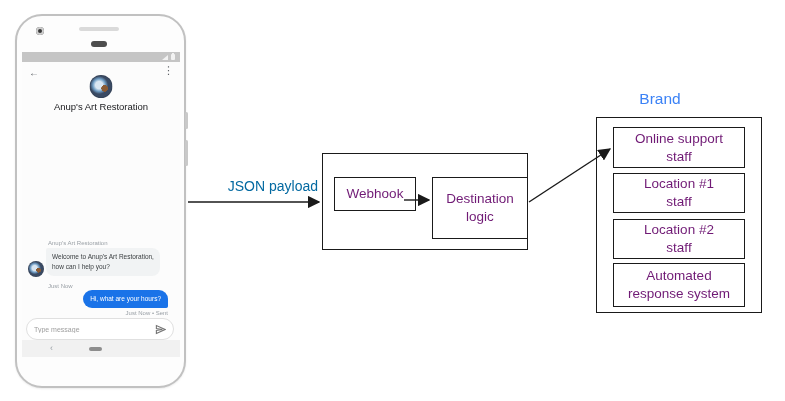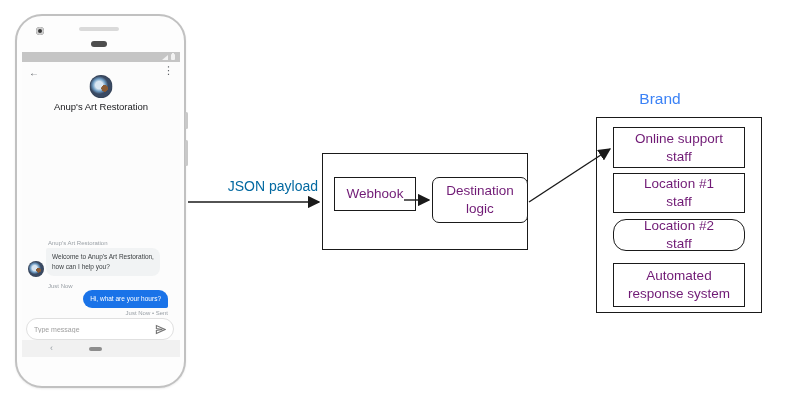--- a/index.html
+++ b/index.html
@@ -63,31 +63,31 @@
 
   
   .dbox { position:absolute; background:#fff; border:1.5px solid #1a1a1a; }
   .dlabel { display:flex; align-items:center; justify-content:center; text-align:center;
             font-size:13.5px; color:#701a75; line-height:1.3; }
   .dtitle { position:absolute; text-align:center; font-size:15.5px; line-height:1.32; color:#3b82f6; }
 
   .routing-title { left:322px; top:104px; width:206px; }
   .routing-outer { left:322px; top:153px; width:206px; height:97px; }
   .webhook-box { left:322px; top:177px; width:82px; height:34px;margin-left:12px; }
-  .destination-box { left:432px; top:177px; width:96px; height:46px;border-radius:7px; }
+  .destination-box { left:432px; top:177px; width:96px; height:62px; }
 
   .payload-label { position:absolute; left:188px; top:178px; width:130px; text-align:right;
                    font-size:14px; color:#0369a1; }
 
   .brand-title { left:597px; top:89px; width:126px; }
   .brand-outer { left:596px; top:117px; width:166px; height:196px; }
   .brand-item { left:613px; width:132px; }
   .bi-0 { top:127px; height:41px; }
   .bi-1 { top:173px; height:40px; }
-  .bi-2 { top:219px; height:32px;border-radius:13px; }
+  .bi-2 { top:219px; height:40px; }
   .bi-3 { top:263px; height:44px; }
 
   .arrows { position:absolute; left:0; top:0; width:785px; height:401px; pointer-events:none; }
 </style>
 </head>
 <body>
 
 <div id="canvas">
 
   <div class="phone">

